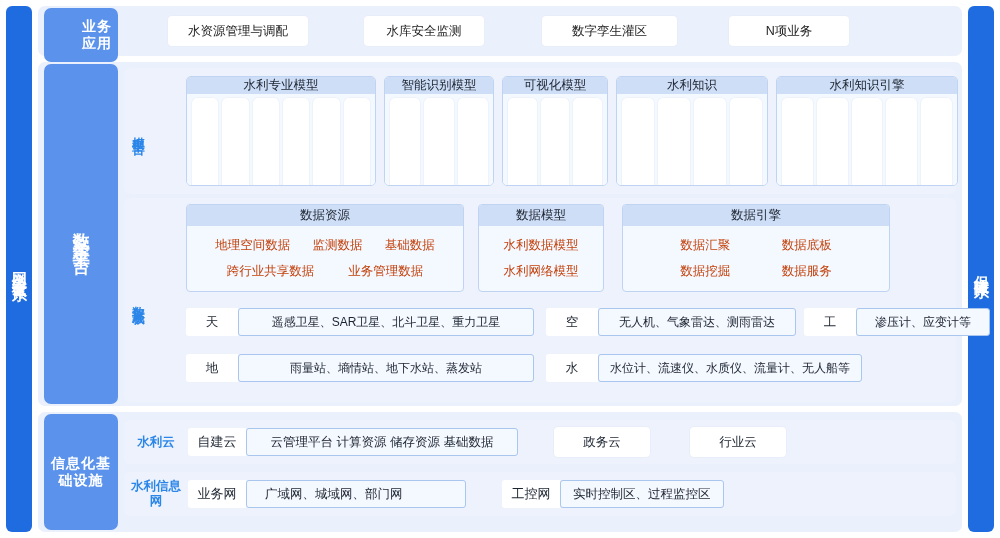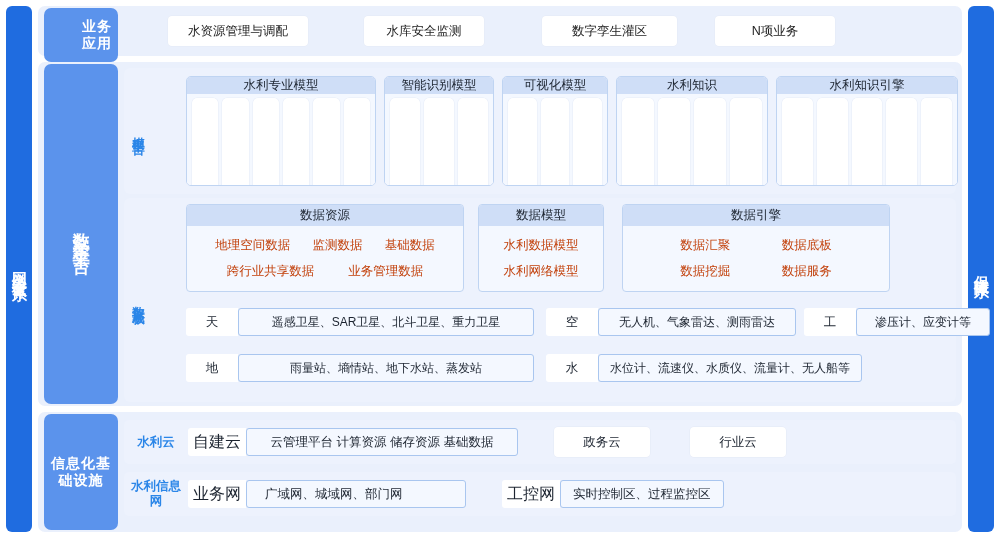--- a/index.html
+++ b/index.html
@@ -51,21 +51,21 @@
   
   .apps-row { top: 10px; height: 42px; display:flex; align-items:center; }
   .app-box {
     height: 30px; background:#fff; border-radius:4px;
     display:flex; align-items:center; justify-content:center;
     font-size:12.5px; color:#222; box-shadow:0 0 0 .5px #e3e9f5;
   }
   .app-box.a1 { width: 140px; margin-left: 44px; }
   .app-box.a2 { width: 120px; margin-left: 56px; }
   .app-box.a3 { width: 135px; margin-left: 58px; }
-  .app-box.a4 { width: 120px; margin-left: 38px; }
+  .app-box.a4 { width: 120px; margin-left: 52px; }
 
   
   .sub {
     position:absolute; left:124px; right:44px;
     background:#edf2fd; border-radius:6px;
   }
   .sub.model { top: 68px;  height: 126px; }
   .sub.data  { top: 198px; height: 204px; }
 
   .sublabel {
@@ -123,21 +123,21 @@
 
   
   .infra-row { position:absolute; left:124px; right:44px; height:44px;
                background:#edf2fd; border-radius:5px; display:flex; align-items:center; }
   .infra-row.r1 { top:420px; }
   .infra-row.r2 { top:472px; }
   .infra-lab { width:52px; margin-left:6px; text-align:center; color:#2b86e8;
                font-weight:bold; font-size:12.5px; line-height:1.18; }
   .netgrp { display:flex; align-items:stretch; height:28px; }
   .netgrp .tag { background:#fff; display:flex; align-items:center; justify-content:center;
-                 font-size:16px; color:#1c2430; min-width:58px; border-radius:3px 0 0 3px; }
+                 font-size:13px; color:#1c2430; min-width:58px; border-radius:3px 0 0 3px; }
   .netgrp .val { border:1px solid #a9c6ef; border-radius:3px; background:#f4f8ff;
                  display:flex; align-items:center; justify-content:center;
                  font-size:12.5px; color:#1c2430; padding:0 12px; white-space:nowrap; }
   .cloud-box { width:96px; height:30px; background:#fff; border-radius:4px;
                display:flex; align-items:center; justify-content:center;
                font-size:12.5px; color:#1c2430; box-shadow:0 0 0 .5px #e3e9f5; }
 </style>
 </head>
 <body>
 

